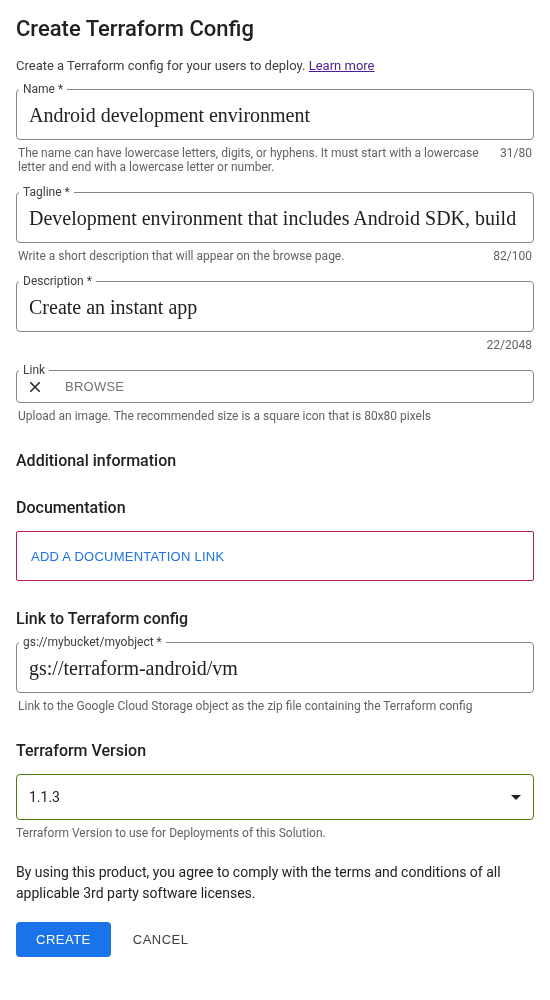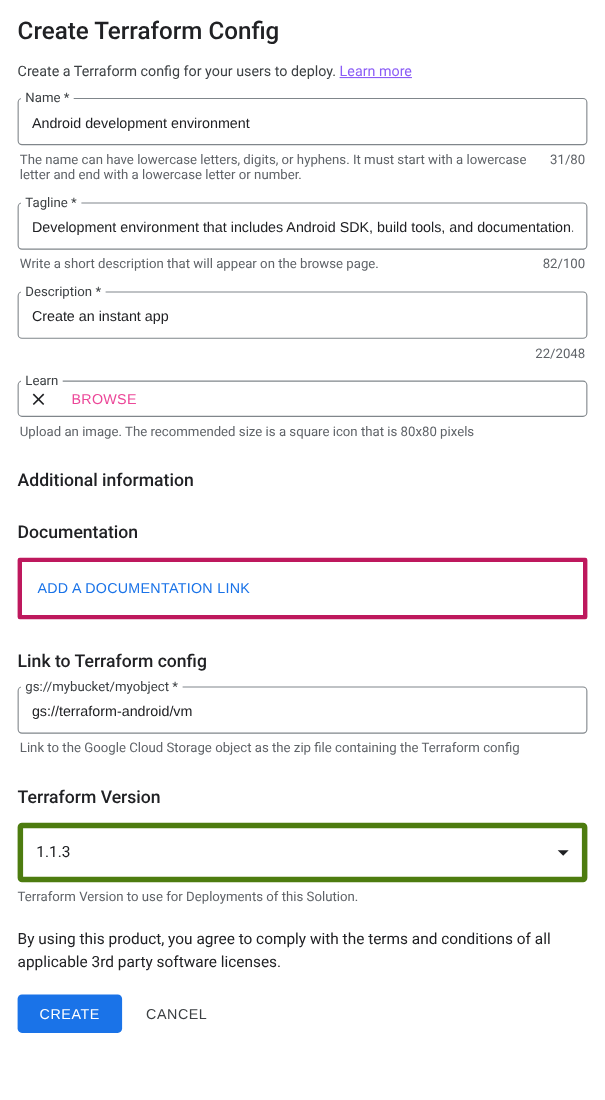--- a/index.html
+++ b/index.html
@@ -6,21 +6,21 @@
     body {
       font-family: Roboto, "Helvetica Neue", Arial, sans-serif;
       background: #fff;
       color: #202124;
       padding: 16px;
       width: 550px;
       font-size: 14px;
     }
     h1 { font-size: 22px; font-weight: 500; margin-bottom: 17px; }
     .subtitle { font-size: 13px; color: #3c4043; margin-bottom: 16px; }
-    .subtitle a { color: #8b5cf6; text-decoration: underline; }
+    .subtitle a { color: #4c1d95; text-decoration: underline; }
     
     .field-group { margin-bottom: 18px; position: relative; }
     .field-wrap {
       position: relative;
       border: 1px solid #80868b;
       border-radius: 4px;
       padding: 0;
     }
     .field-label {
       position: absolute;
@@ -30,24 +30,24 @@
       padding: 0 4px;
       font-size: 12px;
       color: #3c4043;
       z-index: 1;
     }
     .field-input {
       width: 100%;
       border: none;
       outline: none;
       padding: 14px 12px 12px 12px;
-      font-size: 13px;
+      font-size: 20px;
       color: #202124;
       background: transparent;
-      font-family: Liberation Sans, sans-serif;
+      font-family: Liberation Serif, serif;
     }
     .field-help {
       display: flex;
       justify-content: space-between;
       margin-top: 6px;
       font-size: 12px;
       color: #5f6368;
       padding: 0 2px;
     }
     .field-help .left { flex: 1; }
@@ -60,49 +60,49 @@
     }
     .icon-field .field-input { flex: 1; }
     .clear-icon {
       width: 20px; height: 20px;
       cursor: pointer;
       margin: 0 8px;
       display: flex; align-items: center; justify-content: center;
     }
     .clear-icon svg { width: 18px; height: 18px; fill: #202124; }
     .browse-btn {
-      color: #ec4899;
+      color: #737373;
       font-weight: 500;
       font-size: 13px;
       letter-spacing: 0.25px;
       padding: 8px 12px;
       cursor: pointer;
       background: none;
       border: none;
     }
     
     h2.section { font-size: 16px; font-weight: 500; margin: 28px 0 14px 0; }
     
     .doc-box {
-      border: 4px solid #be185d;
+      border: 1px solid #be185d;
       border-radius: 2px;
       padding: 16px 14px;
     }
     .doc-add {
       color: #1a73e8;
       font-weight: 500;
       font-size: 13px;
       letter-spacing: 0.25px;
       background: none; border: none; cursor: pointer;
       text-align: left;
     }
     
     .select-wrap {
       position: relative;
-      border: 5px solid #4d7c0f;
+      border: 1px solid #4d7c0f;
       border-radius: 4px;
       padding: 14px 12px;
       display: flex;
       align-items: center;
       justify-content: space-between;
       cursor: pointer;
     }
     .select-wrap .caret {
       width: 0; height: 0;
       border-left: 5px solid transparent;
@@ -171,21 +171,21 @@
     <input class="field-input" type="text" value="Create an instant app" style="">
   </div>
   <div class="field-help">
     <span class="left"></span>
     <span class="right">22/2048</span>
   </div>
 </div>
 
 <div class="field-group icon-field">
   <div class="field-wrap">
-    <span class="field-label">Learn</span>
+    <span class="field-label">Link</span>
     <div class="field-input-row">
       <span class="clear-icon">
         <svg viewBox="0 0 24 24">
             <path d="M19 6.41L17.59 5 12 10.59 6.41 5 5 6.41 10.59 12 5 17.59 6.41 19 12 13.41 17.59 19 19 17.59 13.41 12z"></path>
           </svg>
       </span>
       <button class="browse-btn">BROWSE</button>
     </div>
   </div>
   <div class="field-help">

